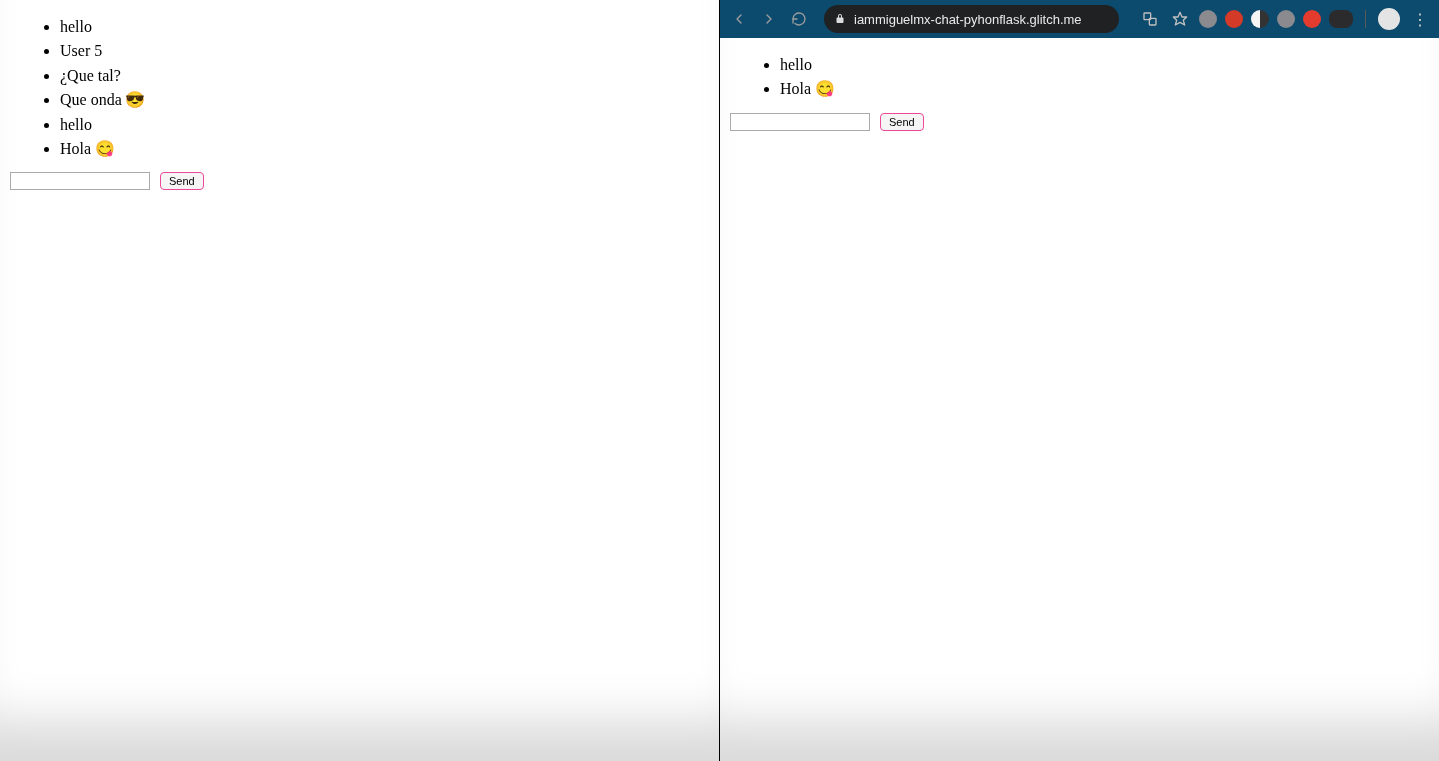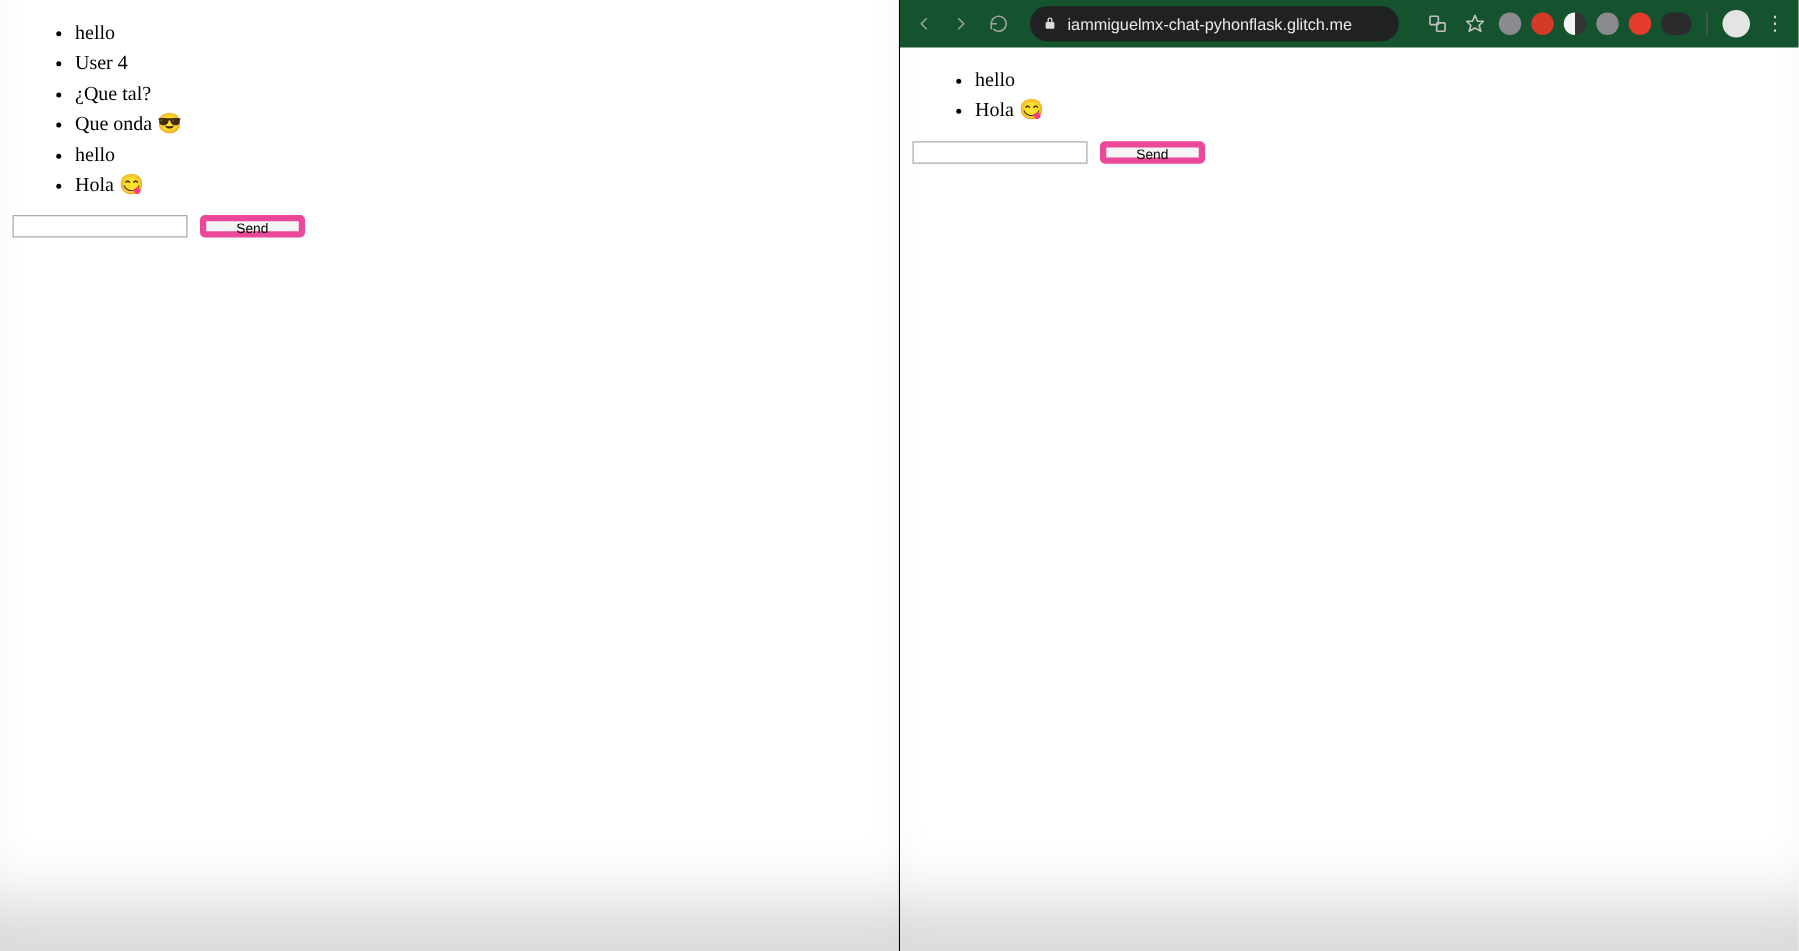--- a/index.html
+++ b/index.html
@@ -60,33 +60,33 @@
       width: 140px;
       height: 18px;
       border: 1px solid #aaa;
       background: #fff;
       font-size: 11px;
       padding: 1px 3px;
     }
     .send-button {
       height: 18px;
       font-size: 11px;
-      border: 5px solid #ec4899;
+      border: 1px solid #ec4899;
       border-radius: 4px;
       background: #f5f5f5;
-      padding: 0 24px;
+      padding: 0 8px;
       cursor: pointer;
       font-family: Arial, Helvetica, sans-serif;
     }
 
     
     .browser-chrome {
       height: 38px;
       width: 100%;
-      background: #14532d;
+      background: #0c4a6e;
       display: flex;
       align-items: center;
       padding: 0 8px;
       gap: 8px;
       font-family: Arial, Helvetica, sans-serif;
     }
     .nav-arrow, .nav-icon {
       width: 22px;
       height: 22px;
       display: flex;
@@ -172,21 +172,21 @@
     .ext-red2 { background: #e33c2e; }
     .ext-pill { background: #2b2b2d; border-radius: 8px; width: 24px; }
   </style>
 </head>
 <body>
 
 <div class="pane pane-left">
   <div class="page-body">
     <ul class="messages">
       <li>hello</li>
-      <li>User 4</li>
+      <li>User 5</li>
       <li>¿Que tal?</li>
       <li>Que onda 😎</li>
       <li>hello</li>
       <li>Hola 😋</li>
     </ul>
     <div class="chat-form">
       <input type="text" class="chat-input" value="" style="">
       <button class="send-button">Send</button>
     </div>
   </div>

